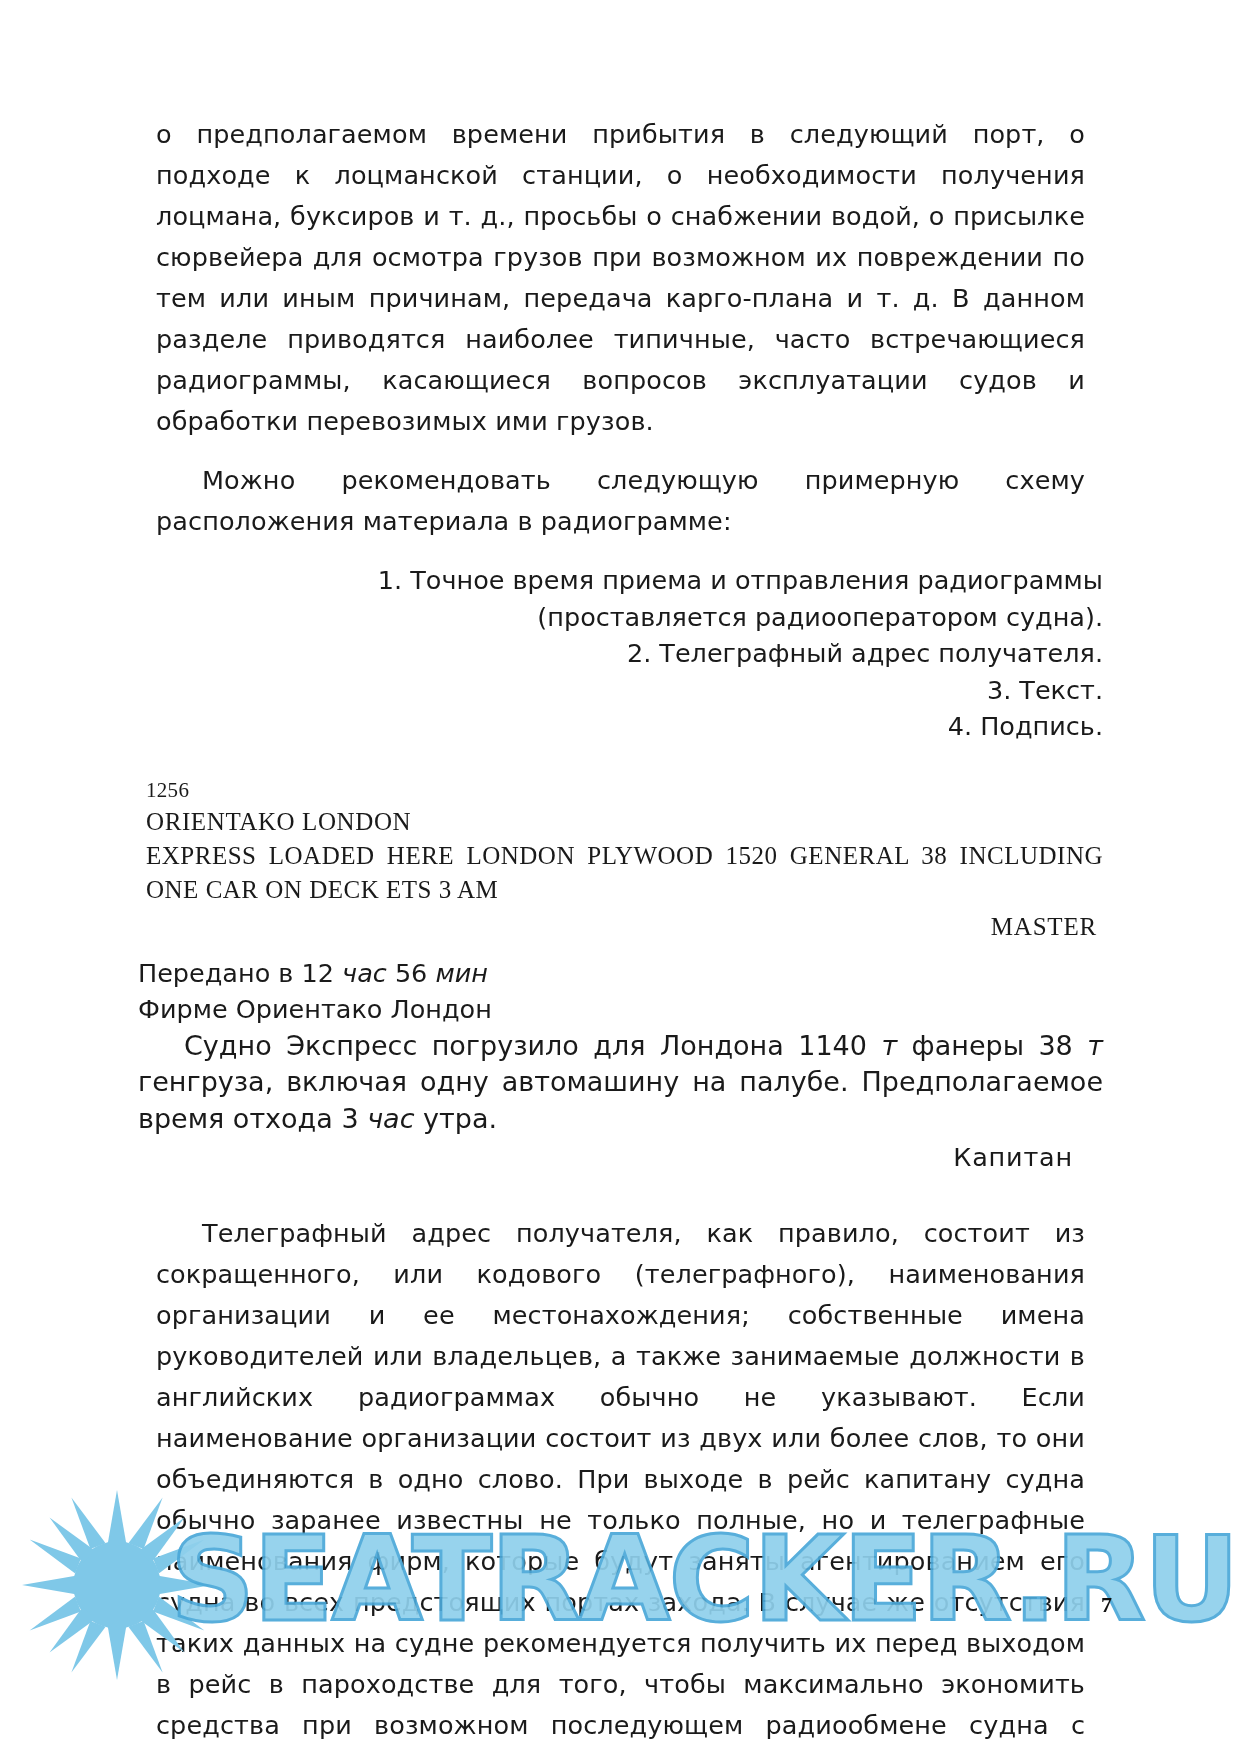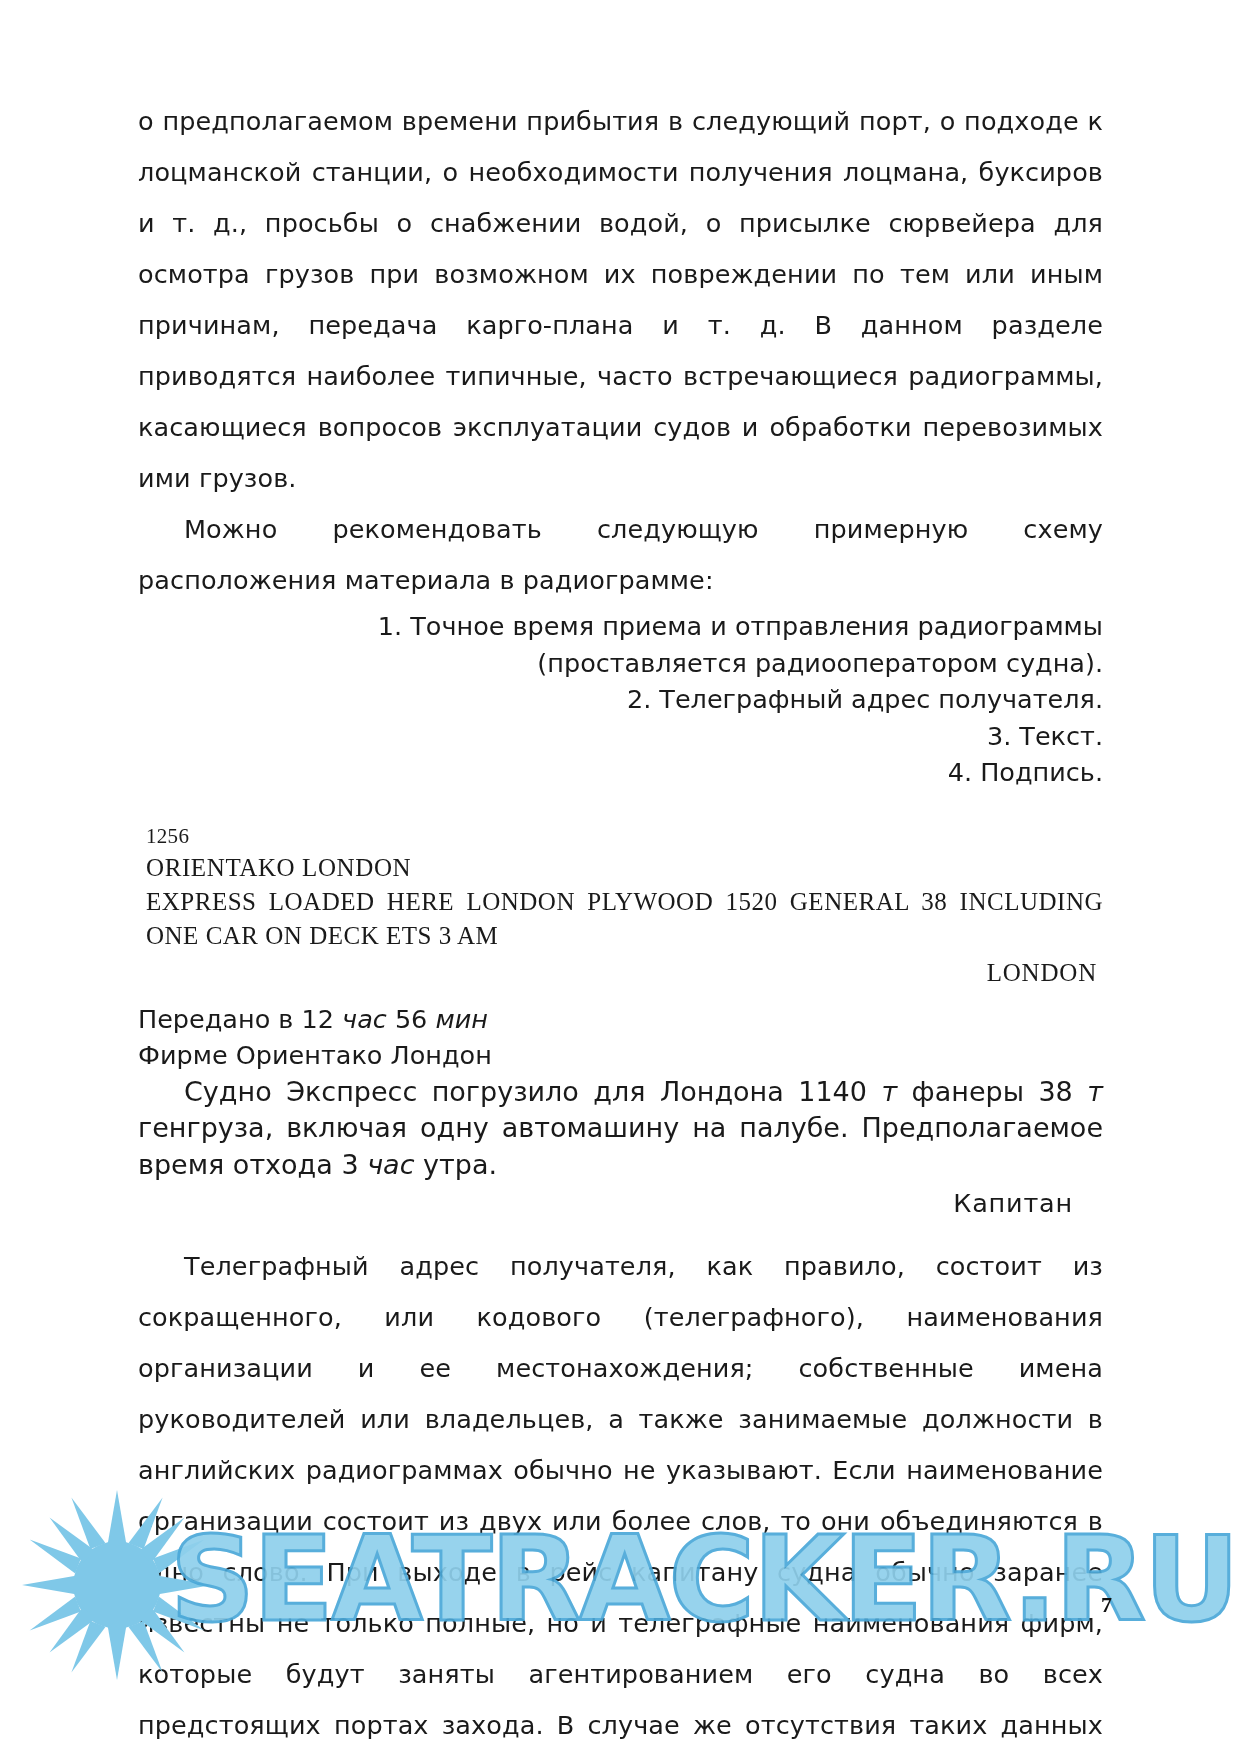--- a/index.html
+++ b/index.html
@@ -16,23 +16,23 @@
     font-family: "DejaVu Sans", sans-serif;
     color: #1a1a1a;
   }
   .content {
     position: absolute;
     left: 138px;
     top: 96px;
     width: 965px;
   }
   p.body {
-    margin: 0;
-    font-size: 25.5px;
-    line-height: 51px;
+    margin: 18px;
+    font-size: 25.5px;
+    line-height: 41px;
     text-align: justify;
     text-justify: inter-word;
     letter-spacing: 0.1px;
   }
   p.body.indent {
     text-indent: 46px;
   }
   p.list {
     margin: 0;
     font-size: 25.5px;
@@ -144,21 +144,21 @@
 
     <p class="list">1. Точное время приема и отправления радиограммы (проставляется радиооператором судна).</p>
     <p class="list">2. Телеграфный адрес получателя.</p>
     <p class="list">3. Текст.</p>
     <p class="list">4. Подпись.</p>
 
     <div class="telegram">
       <div class="num">1256</div>
       <div class="addr">ORIENTAKO LONDON</div>
       <div class="txt">EXPRESS LOADED HERE LONDON PLYWOOD 1520 GENERAL 38 INCLUDING ONE CAR ON DECK ETS 3 AM</div>
-      <div class="signature">LONDON</div>
+      <div class="signature">MASTER</div>
     </div>
 
     <div class="ru-trans">
       <div><span>Передано в 12 </span><span class="ital">час</span><span> 56 </span><span class="ital">мин</span></div>
       <div>Фирме Ориентако Лондон</div>
       <p class="ru-body indent"><span>Судно Экспресс погрузило для Лондона 1140 </span><span class="ital">т</span><span> фанеры 38 </span><span class="ital">т</span><span> генгруза, включая одну автомашину на палубе. Предполагаемое время отхода 3 </span><span class="ital">час</span><span> утра.</span></p>
       <div class="signature ru">Капитан</div>
     </div>
 
     <div class="spacer-md"></div>

